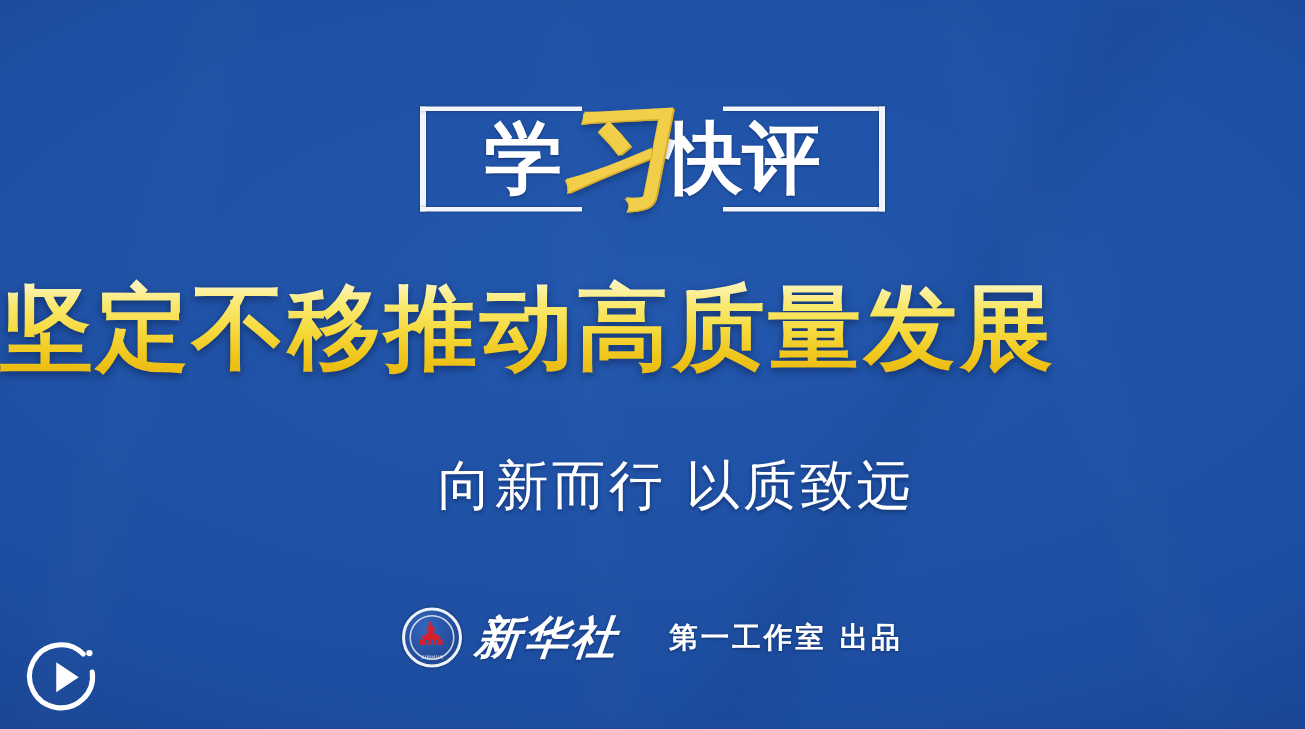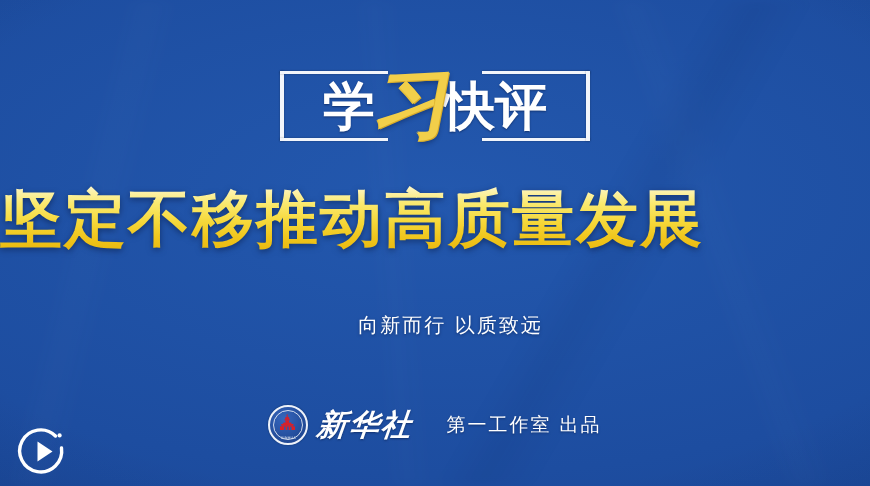--- a/index.html
+++ b/index.html
@@ -153,25 +153,25 @@
     background-clip: text;
     color: transparent;
     -webkit-text-fill-color: transparent;
     filter: drop-shadow(0 2px 3px rgba(6,22,62,.55));
   }
 
   
   #subtitle {
     position: absolute;
     left: 0; right: 0;
-    top: 312px;
+    top: 300px;
     text-align: center;
     font-family: "DejaVu Sans", "Liberation Sans", sans-serif;
     font-weight: 400;
-    font-size: 20px;
+    font-size: 36px;
     letter-spacing: 2px;
     color: #ffffff;
     text-shadow: 0 1px 3px rgba(6,22,62,.5);
     margin-left: 31px;
   }
 
   
   #credit {
     position: absolute;
     left: 0; right: 0;
@@ -221,21 +221,21 @@
     font-weight: 700;
     font-style: italic;
     font-size: 30px;
     color: #ffffff;
     letter-spacing: 2px;
     transform: skewX(-6deg);
     text-shadow: 0 1px 2px rgba(6,22,62,.5);
   }
   .xh-studio {
     font-family: "DejaVu Serif", "Liberation Serif", serif;
-    font-weight: 400;
+    font-weight: 700;
     font-size: 19px;
     color: #ffffff;
     letter-spacing: 2px;
     margin-left: 24px;
     text-shadow: 0 1px 2px rgba(6,22,62,.5);
   }
 
   
   #play-button {
     position: absolute;

